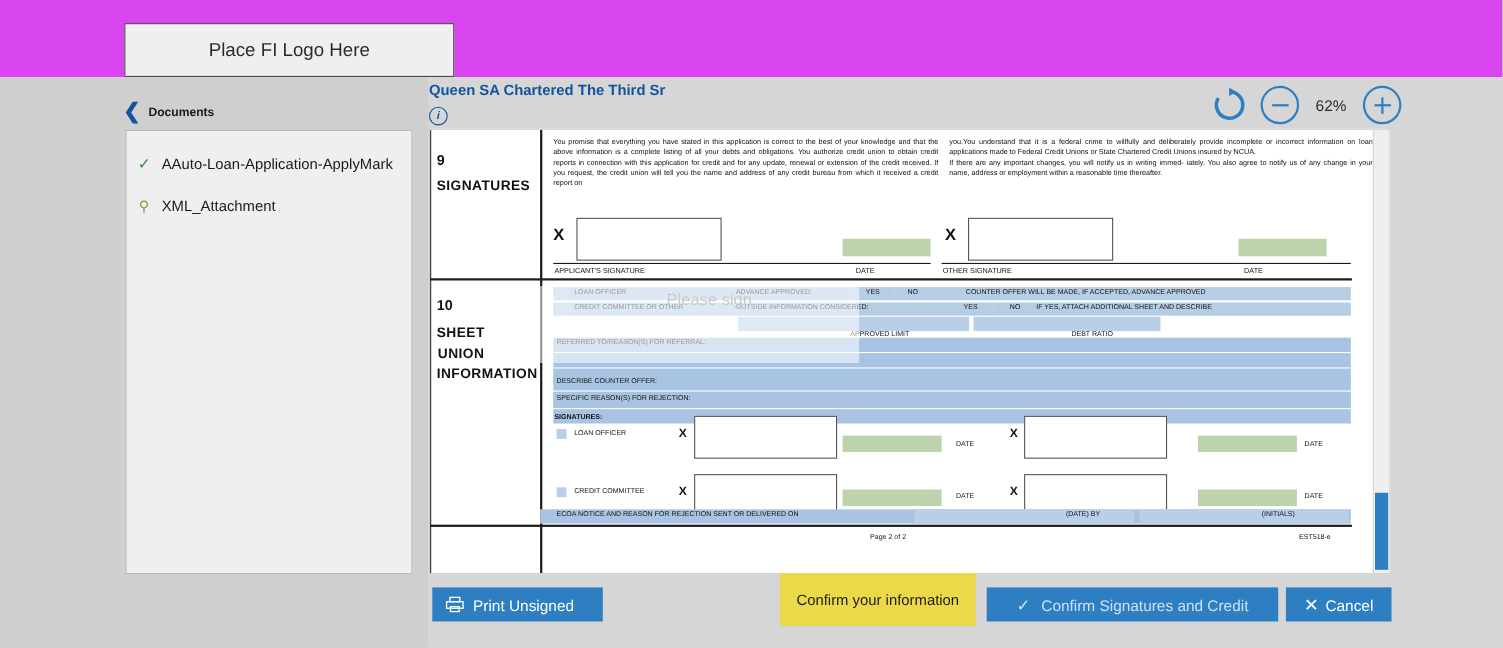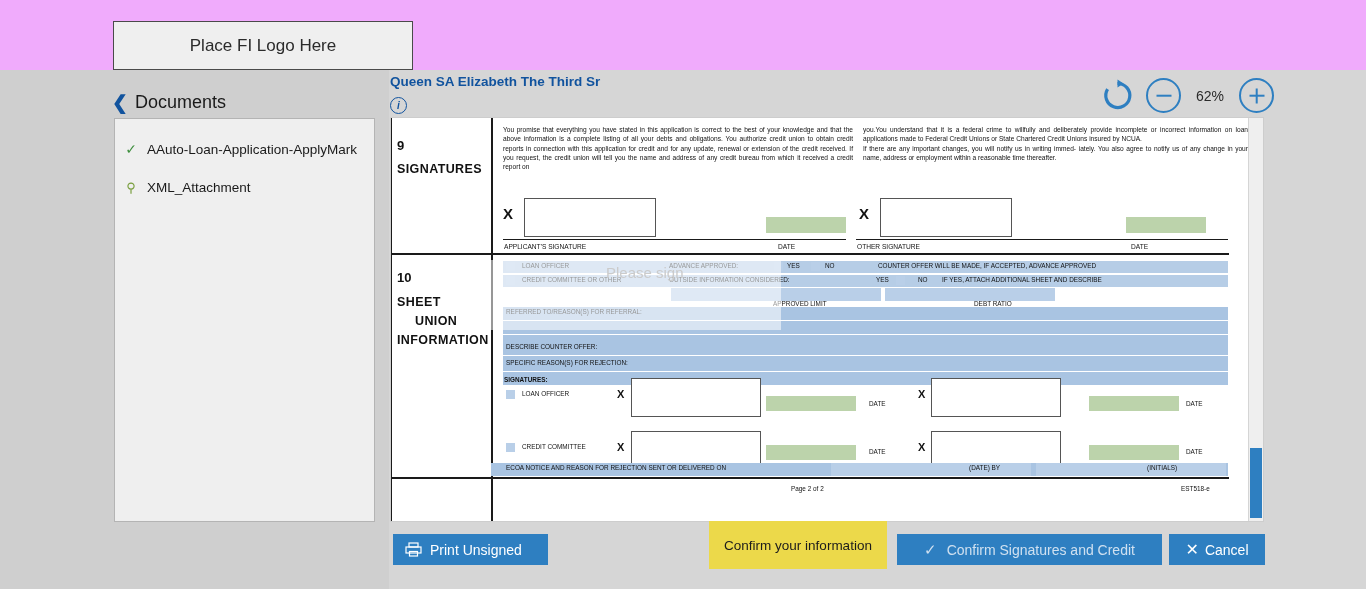--- a/index.html
+++ b/index.html
@@ -6,41 +6,41 @@
   body{
     width:1366px;height:589px;
     background:#d6d6d6;
     font-family:"Liberation Sans", sans-serif;
     overflow:hidden;
     position:relative;
   }
   
   .logo-bar{
     position:absolute;left:0;top:0;width:1366px;height:70px;
-    background:#f0abfc;
+    background:#d946ef;
   }
   .logo-box{
     position:absolute;left:113px;top:21px;width:298px;height:47px;
     background:#efefef;border:1px solid #4a4a4a;
     display:flex;align-items:center;justify-content:center;
     font-size:17px;color:#2b2b2b;
   }
   
   .left-panel{
     position:absolute;left:0;top:70px;width:389px;height:519px;
     background:#cfcfcf;
   }
   .back-row{
     position:absolute;left:112px;top:92px;display:flex;align-items:center;gap:7px;
   }
   .chev{
     font-size:19px;color:#11539e;line-height:1;font-weight:700;
   }
   .back-label{
-    font-size:18px;font-weight:normal;color:#1a1a1a;
+    font-size:11px;font-weight:bold;color:#1a1a1a;
   }
   .doc-list{
     position:absolute;left:114px;top:118px;width:259px;height:402px;
     background:#efefef;border:1px solid #b4b4b4;
   }
   .doc-item{
     display:flex;align-items:center;height:32px;padding-left:8px;gap:8px;
     font-size:13.5px;color:#1a1a1a;
   }
   .doc-item .mark{
@@ -168,21 +168,21 @@
     <span>AAuto-Loan-Application-ApplyMark</span>
   </div>
   <div class="doc-item" style="margin-top:6px;">
     <span class="mark mag">⚲</span>
     <span>XML_Attachment</span>
   </div>
 </div>
 
 <div class="viewer"></div>
 
-<div class="doc-title">Queen SA Elizabeth The Third Sr</div>
+<div class="doc-title">Queen SA Chartered The Third Sr</div>
 
 <div class="status-row">
   <span class="info-ico">i</span>
 </div>
 
 <div class="zoom-wrap">
   <div class="refresh">
     <svg width="33" height="33" viewBox="0 0 33 33">
       <path d="M16.5 4.5 A12 12 0 1 1 6.6 10.2" fill="none" stroke="#2e7fc1" stroke-width="3.2"></path>
       <polygon points="16.5,0.5 16.5,8.5 22.5,4.5" fill="#2e7fc1"></polygon>
@@ -224,21 +224,21 @@
 
     <div class="cap" style="position:absolute;left:113px;top:125px;">APPLICANT'S SIGNATURE</div>
     <div class="cap" style="position:absolute;left:387px;top:125px;">DATE</div>
     <div class="cap" style="position:absolute;left:466px;top:125px;">OTHER SIGNATURE</div>
     <div class="cap" style="position:absolute;left:740px;top:125px;">DATE</div>
 
     <div class="rule" style="position:absolute;left:0;top:135px;width:838px;height:1.5px;"></div>
 
     <div style="position:absolute;left:6px;top:152px;" class="sec-num">10</div>
     <div style="position:absolute;left:6px;top:177px;" class="sec-label">SHEET</div>
-    <div style="position:absolute;left:24px;top:196px;" class="sec-label">UNION</div>
+    <div style="position:absolute;left:7px;top:196px;" class="sec-label">UNION</div>
     <div style="position:absolute;left:6px;top:215px;" class="sec-label">INFORMATION</div>
 
     <div class="bluebar" style="position:absolute;left:112px;top:143px;width:725px;height:12px;opacity:.85;"></div>
     <div class="chk" style="position:absolute;left:115px;top:144px;"></div>
     <div class="tiny" style="position:absolute;left:131px;top:144px;">LOAN OFFICER</div>
     <div class="tiny" style="position:absolute;left:278px;top:144px;">ADVANCE APPROVED:</div>
     <div class="chk" style="position:absolute;left:383px;top:144px;"></div>
     <div class="tiny" style="position:absolute;left:396px;top:144px;">YES</div>
     <div class="chk" style="position:absolute;left:420px;top:144px;"></div>
     <div class="tiny" style="position:absolute;left:434px;top:144px;">NO</div>

